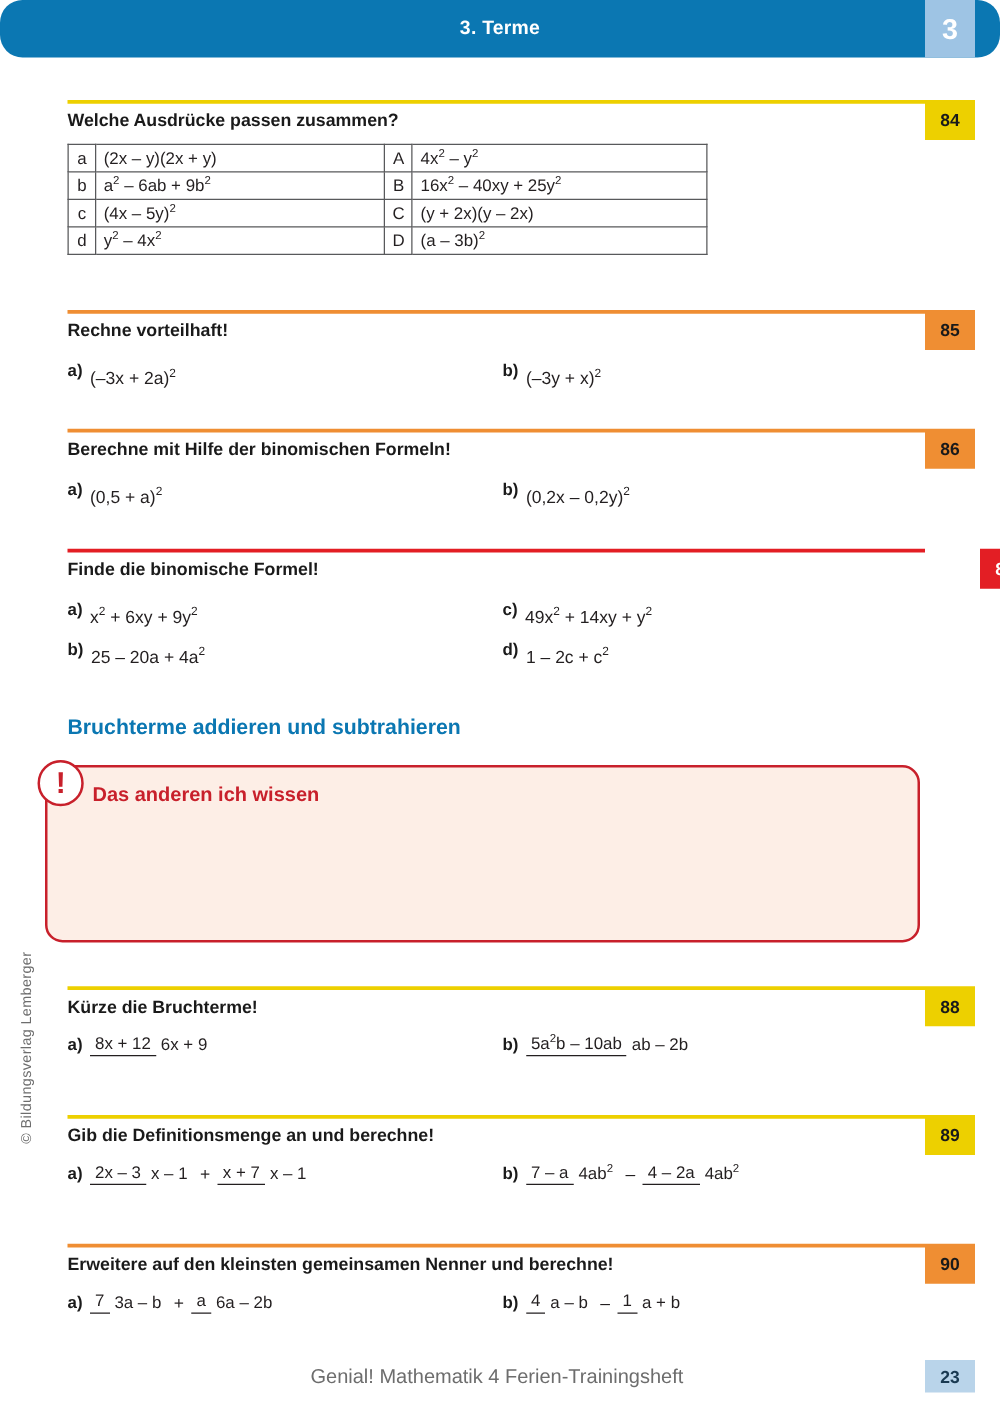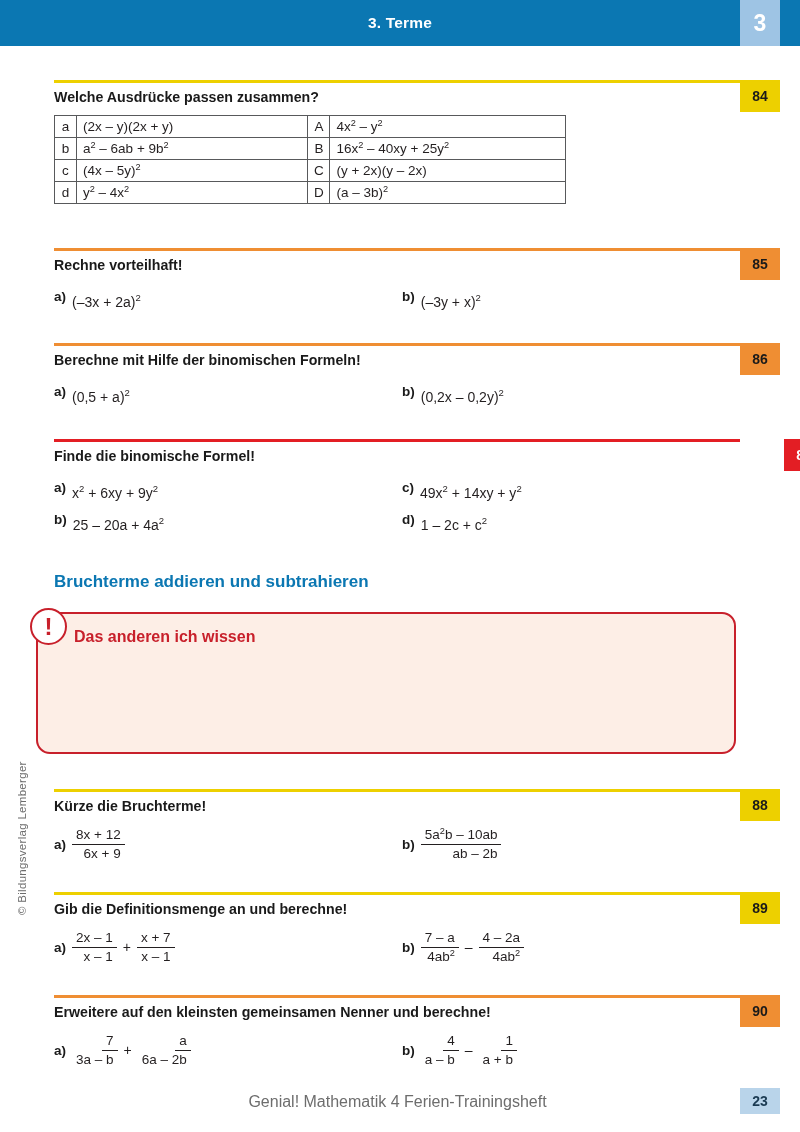--- a/index.html
+++ b/index.html
@@ -14,20 +14,21 @@
     overflow: hidden;
   }
 
   
   .page-header {
     position: absolute;
     top: 0; left: 0;
     width: 800px;
     height: 46px;
     background: #0b77b2;
+    border-radius: 18px;
   }
   .page-header-title {
     position: absolute;
     top: 0; left: 0;
     width: 800px;
     height: 46px;
     line-height: 46px;
     text-align: center;
     color: #ffffff;
     font-size: 15.5px;
@@ -159,22 +160,22 @@
   
   .frac-expr {
     display: inline-flex;
     align-items: center;
     gap: 5px;
     font-size: 13.5px;
     color: #231f20;
   }
   .frac {
     display: inline-flex;
-    flex-direction: column;
-    align-items: flex-end;
+    flex-direction: row;
+    align-items: flex-start;
     vertical-align: middle;
     line-height: 1.15;
   }
   .frac .num {
     padding: 0 4px 1px 4px;
     border-bottom: 1.4px solid #231f20;
   }
   .frac .den {
     padding: 1px 4px 0 4px;
   }
@@ -409,21 +410,21 @@
 <div class="exercise" style="top:892px;">
   <div class="ex-rule" style="background:#edd000;"></div>
   <div class="ex-badge light" style="background:#edd000;">89</div>
   <div class="ex-title">Gib die Definitionsmenge an und berechne!</div>
   <div class="subitems" style="top:38px;">
     <div class="subrow">
       <div class="sub col1">
         <span class="sub-label">a)</span>
         <span class="frac-expr">
           <span class="frac">
-            <span class="num">2x – 1</span>
+            <span class="num">2x – 3</span>
             <span class="den">x – 1</span>
           </span>
           <span class="op">+</span>
           <span class="frac">
             <span class="num">x + 7</span>
             <span class="den">x – 1</span>
           </span>
         </span>
       </div>
       <div class="sub col2">

